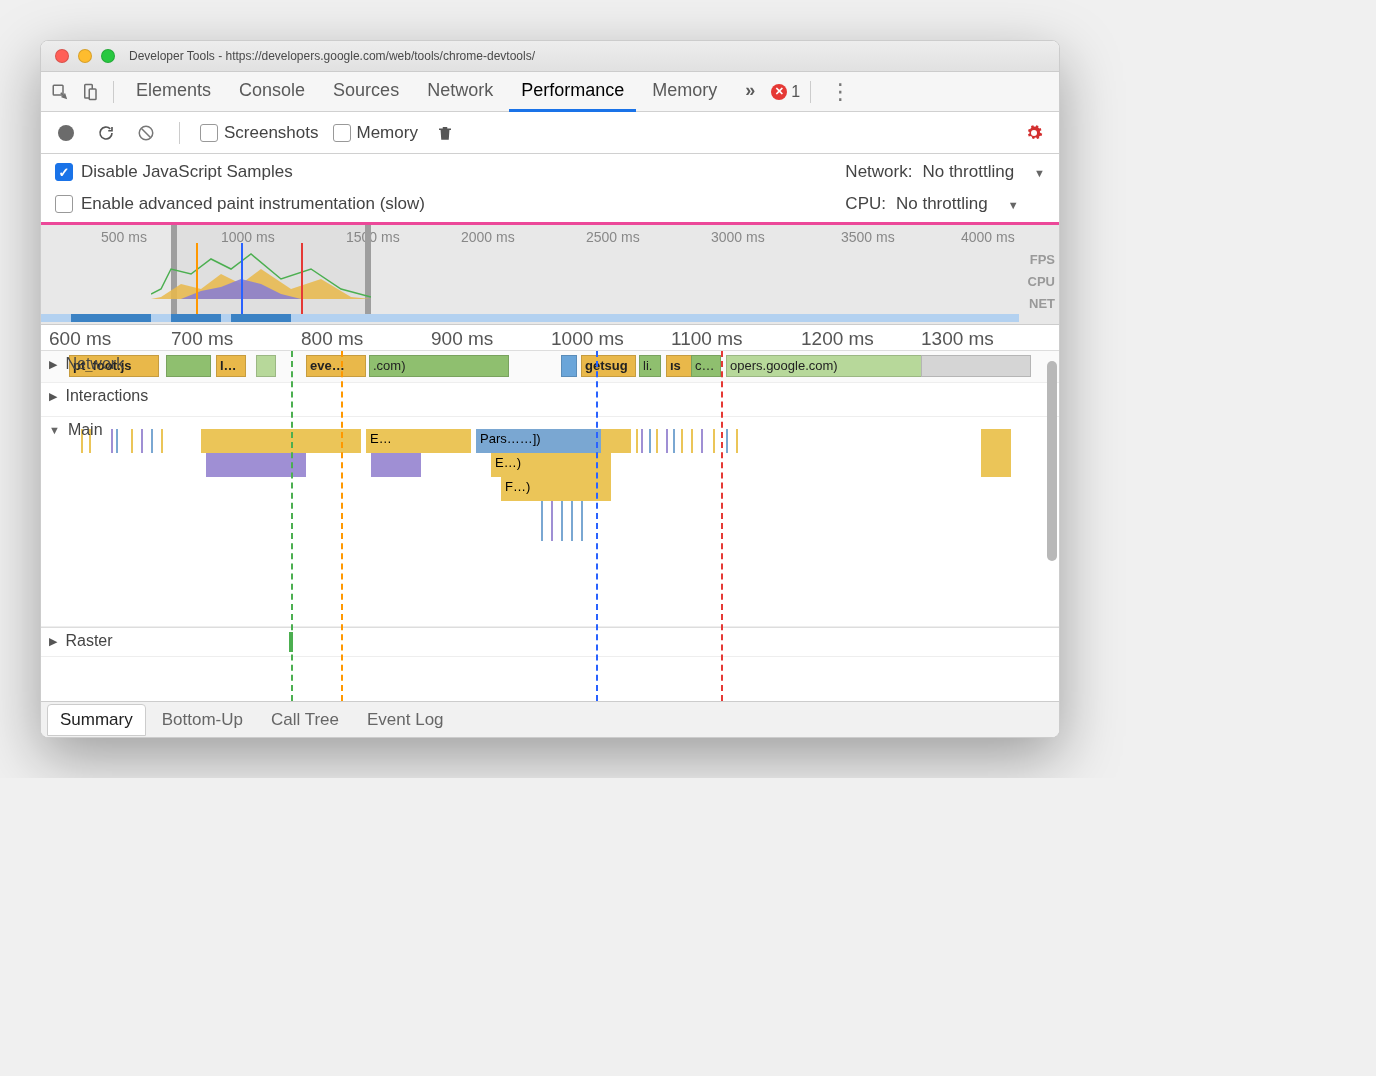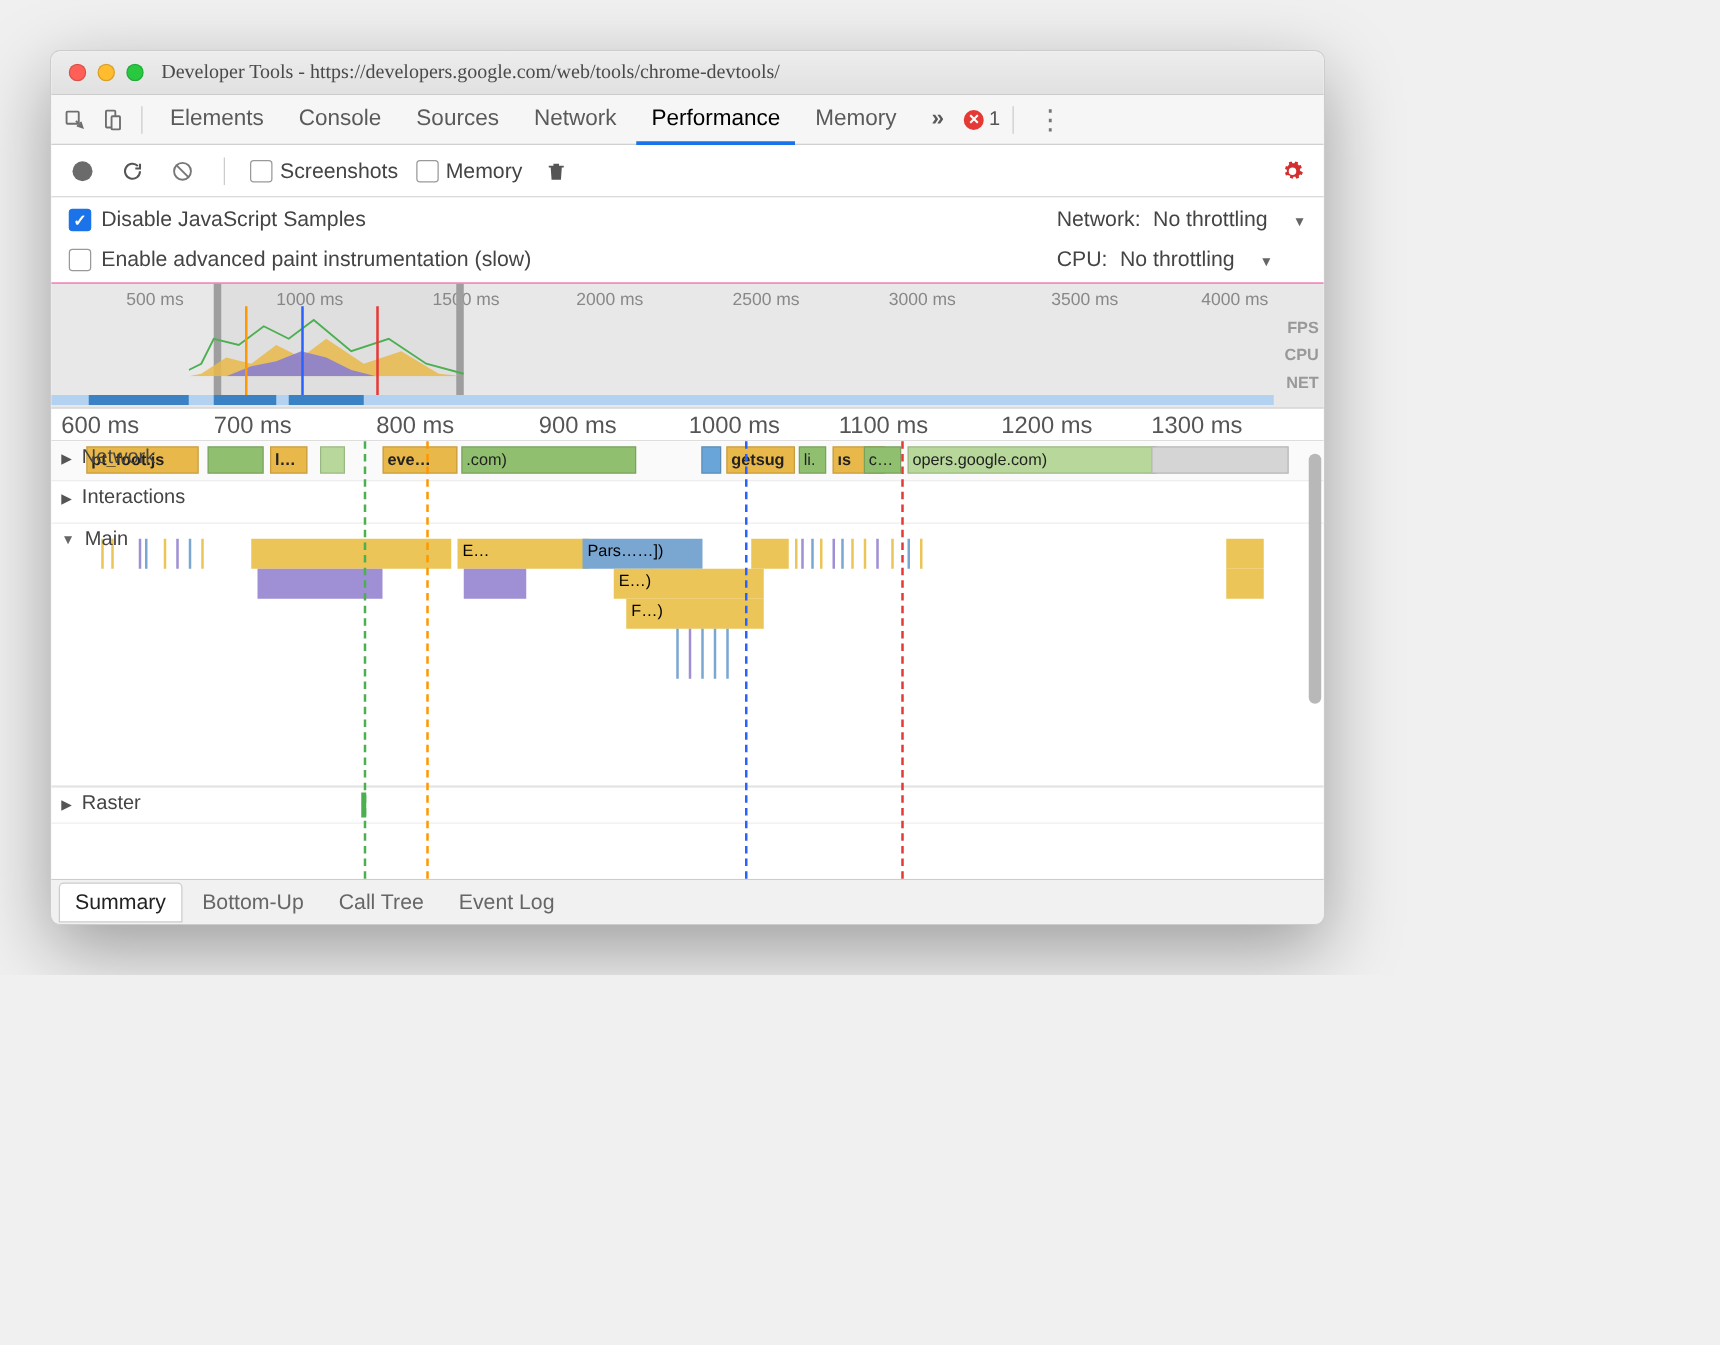--- a/index.html
+++ b/index.html
@@ -4,39 +4,39 @@
 <style>
 * { margin: 0; padding: 0; box-sizing: border-box; font-family: -apple-system, BlinkMacSystemFont, "Segoe UI", Helvetica, Arial, sans-serif; }
 body { background: #f0f0f0; padding: 40px; }
 .window { width: 1020px; background: #fff; border-radius: 8px; box-shadow: 0 20px 60px rgba(0,0,0,0.35); overflow: hidden; border: 1px solid #ccc; }
 .titlebar { display: flex; align-items: center; padding: 8px 14px; background: linear-gradient(#ededed,#e1e1e1); border-bottom: 1px solid #ccc; }
 .traffic { display: flex; gap: 9px; margin-right: 14px; }
 .tl { width: 14px; height: 14px; border-radius: 50%; border: 0.5px solid rgba(0,0,0,0.15); }
 .tl.red { background: #ff5f57; }
 .tl.yellow { background: #febc2e; }
 .tl.green { background: #28c840; }
-.wtitle { color: #4a4a4a; font-size: 16px; white-space: nowrap; overflow: hidden; text-overflow: ellipsis; font-family: Liberation Serif, serif; }
+.wtitle { color: #4a4a4a; font-size: 12px; white-space: nowrap; overflow: hidden; text-overflow: ellipsis; }
 
 .tabbar { display: flex; align-items: center; border-bottom: 1px solid #d0d0d0; padding: 0 6px; background: #f6f6f6; height: 40px; gap: 4px; }
 .icon-btn { width: 26px; height: 26px; display: flex; align-items: center; justify-content: center; color: #6e6e6e; cursor: pointer; }
 .icon-btn svg { width: 18px; height: 18px; }
 .tabsep { width: 1px; height: 22px; background: #ccc; margin: 0 6px; }
 .tab { font-size: 18px; color: #5a5a5a; padding: 8px 12px; cursor: pointer; border-bottom: 3px solid transparent; }
 .tab.active { border-bottom-color: #1a73e8; color: #000000; }
 .spacer { flex: 1; }
 .err-badge { display: flex; align-items: center; gap: 4px; font-size: 16px; color: #555; }
 .err-dot { width: 16px; height: 16px; border-radius: 50%; background: #e53935; color: #fff; font-size: 11px; display: flex; align-items: center; justify-content: center; font-weight: bold; }
 .kebab { font-size: 22px; color: #777; padding: 0 8px; cursor: pointer; }
 
 .toolbar { display: flex; align-items: center; padding: 6px 12px; gap: 14px; border-bottom: 1px solid #d0d0d0; background: #fff; height: 42px; }
 .rec-dot { width: 16px; height: 16px; border-radius: 50%; background: #6b6b6b; }
 .chk { display: flex; align-items: center; gap: 6px; font-size: 17px; color: #444; }
 .gear { color: #d32f2f; }
 
-.settings { display: grid; grid-template-columns: 1fr auto; padding: 8px 14px; gap: 12px 30px; border-bottom: 1px solid #ec4899; background: #fff; }
+.settings { display: grid; grid-template-columns: 1fr auto; padding: 8px 14px; gap: 12px 30px; border-bottom: 3px solid #ec4899; background: #fff; }
 .setrow { display: flex; align-items: center; gap: 8px; }
 .setlabel { font-size: 17px; color: #444; }
 .checkbox { width: 18px; height: 18px; border: 1.5px solid #999; border-radius: 3px; display: inline-flex; align-items: center; justify-content: center; }
 .checkbox.checked { background: #1a73e8; border-color: #1a73e8; color: #fff; }
 .checkbox.checked::after { content: "✓"; font-size: 13px; font-weight: bold; }
 .sel { display: flex; align-items: center; gap: 10px; font-size: 17px; color: #444; }
 .sel .caret::after { content: "▼"; font-size: 11px; color: #666; margin-left: 10px; }
 
 .overview { position: relative; height: 100px; background: #e8e8e8; border-bottom: 1px solid #ccc; }
 .ov-ticks { display: flex; position: absolute; top: 4px; left: 0; right: 40px; font-size: 14px; color: #888; }
@@ -280,21 +280,21 @@
       <div class="stripe p" style="left:70px"></div>
         <div class="stripe b" style="left:75px"></div>
       <div class="stripe y" style="left:90px"></div>
         <div class="stripe p" style="left:100px"></div>
       <div class="stripe b" style="left:110px"></div>
         <div class="stripe y" style="left:120px"></div>
       <div class="flame y" style="left:160px;top:12px;width:160px"></div>
       <div class="flame p" style="left:165px;top:36px;width:100px"></div>
       <div class="flame y" style="left:325px;top:12px;width:105px">E…</div>
       <div class="flame p" style="left:330px;top:36px;width:50px"></div>
-      <div class="flame b" style="left:425px;top:12px;width:96px">Pars……])</div>
+      <div class="flame b" style="left:435px;top:12px;width:129px">Pars……])</div>
       <div class="flame y" style="left:450px;top:36px;width:120px">E…)</div>
       <div class="flame y" style="left:460px;top:60px;width:110px">F…)</div>
       <div class="stripe b" style="left:500px;top:84px;height:40px"></div>
         <div class="stripe p" style="left:510px;top:84px;height:40px"></div>
       <div class="stripe b" style="left:520px;top:84px;height:40px"></div>
         <div class="stripe b" style="left:530px;top:84px;height:40px"></div>
       <div class="stripe b" style="left:540px;top:84px;height:40px"></div>
       <div class="flame y" style="left:560px;top:12px;width:30px"></div>
       <div class="stripe y" style="left:595px"></div>
         <div class="stripe p" style="left:600px"></div>

